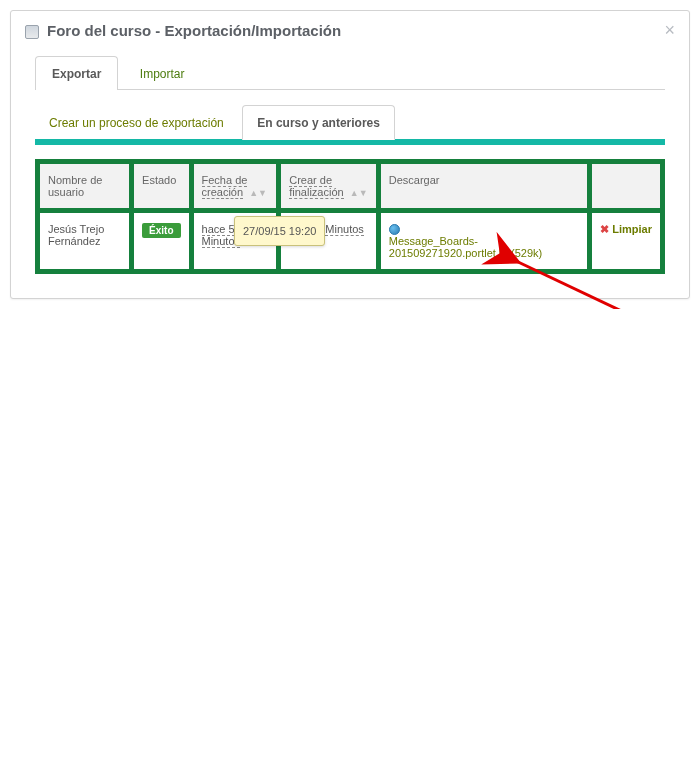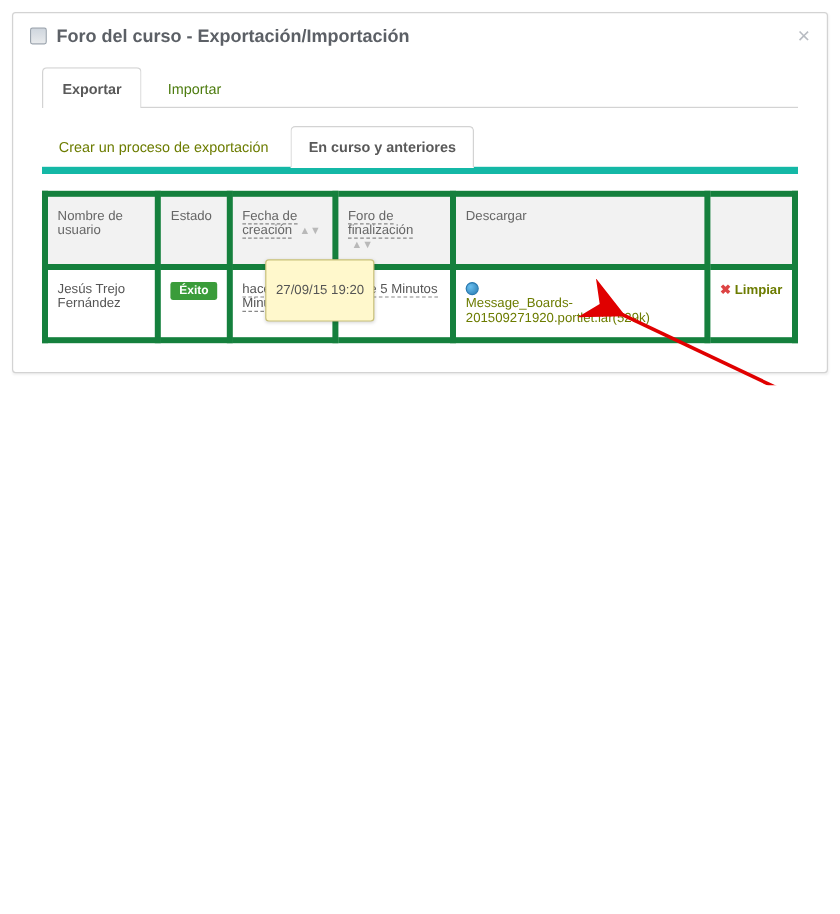--- a/index.html
+++ b/index.html
@@ -14,21 +14,21 @@
   .page {
     position: relative;
     width: 680px;
     border: 1px solid #d3d3d3;
     box-shadow: 0 1px 2px rgba(0,0,0,0.06);
     background: #fff;
     border-radius: 3px;
   }
   .modal-header {
     display: flex;
-    align-items: center;
+    align-items: flex-end;
     padding: 10px 14px 8px 14px;
     border-bottom: 0;
   }
   .modal-header .hdr-icon {
     width: 14px; height: 14px;
     background: linear-gradient(#cfd6de,#e8eaec);
     border: 1px solid #9aa3ad;
     border-radius: 2px;
     margin-right: 8px;
   }
@@ -136,26 +136,26 @@
     border-radius: 50%;
     background: radial-gradient(circle at 3px 3px, #6ac0f0, #2a7ab0);
     border: 1px solid #2a7ab0;
     vertical-align: -2px;
     margin-right: 3px;
   }
   .clear-x { color: #d44; font-weight: bold; margin-right: 3px; }
   .clear-link { color: #6c7c00; font-weight: bold; }
   .tooltip {
     position: absolute;
-    left: 210px;
+    left: 223px;
     top: 205px;
     background: #fff8cc;
     border: 1px solid #c9c17a;
     border-radius: 3px;
-    padding: 19px 8px;
+    padding: 8px 8px;
     font-size: 11px;
     color: #555;
     box-shadow: 0 1px 3px rgba(0,0,0,0.15);
   }
   .dl-dialog {
     position: absolute;
     left: 30px;
     top: 338px;
     width: 540px;
     background: #fff;
@@ -285,21 +285,21 @@
     <table class="grid">
       <thead>
         <tr>
           <th>Nombre de usuario</th>
           <th>Estado</th>
           <th class="sortable">
             <span class="dotted-h">Fecha de creación</span>
             <span class="sort-arrows">▲▼</span>
           </th>
           <th class="sortable">
-            <span class="dotted-h">Foro de finalización</span>
+            <span class="dotted-h">Crear de finalización</span>
             <span class="sort-arrows">▲▼</span>
           </th>
           <th>Descargar</th>
           <th></th>
         </tr>
       </thead>
       <tbody>
         <tr>
           <td>Jesús Trejo Fernández</td>
           <td>

